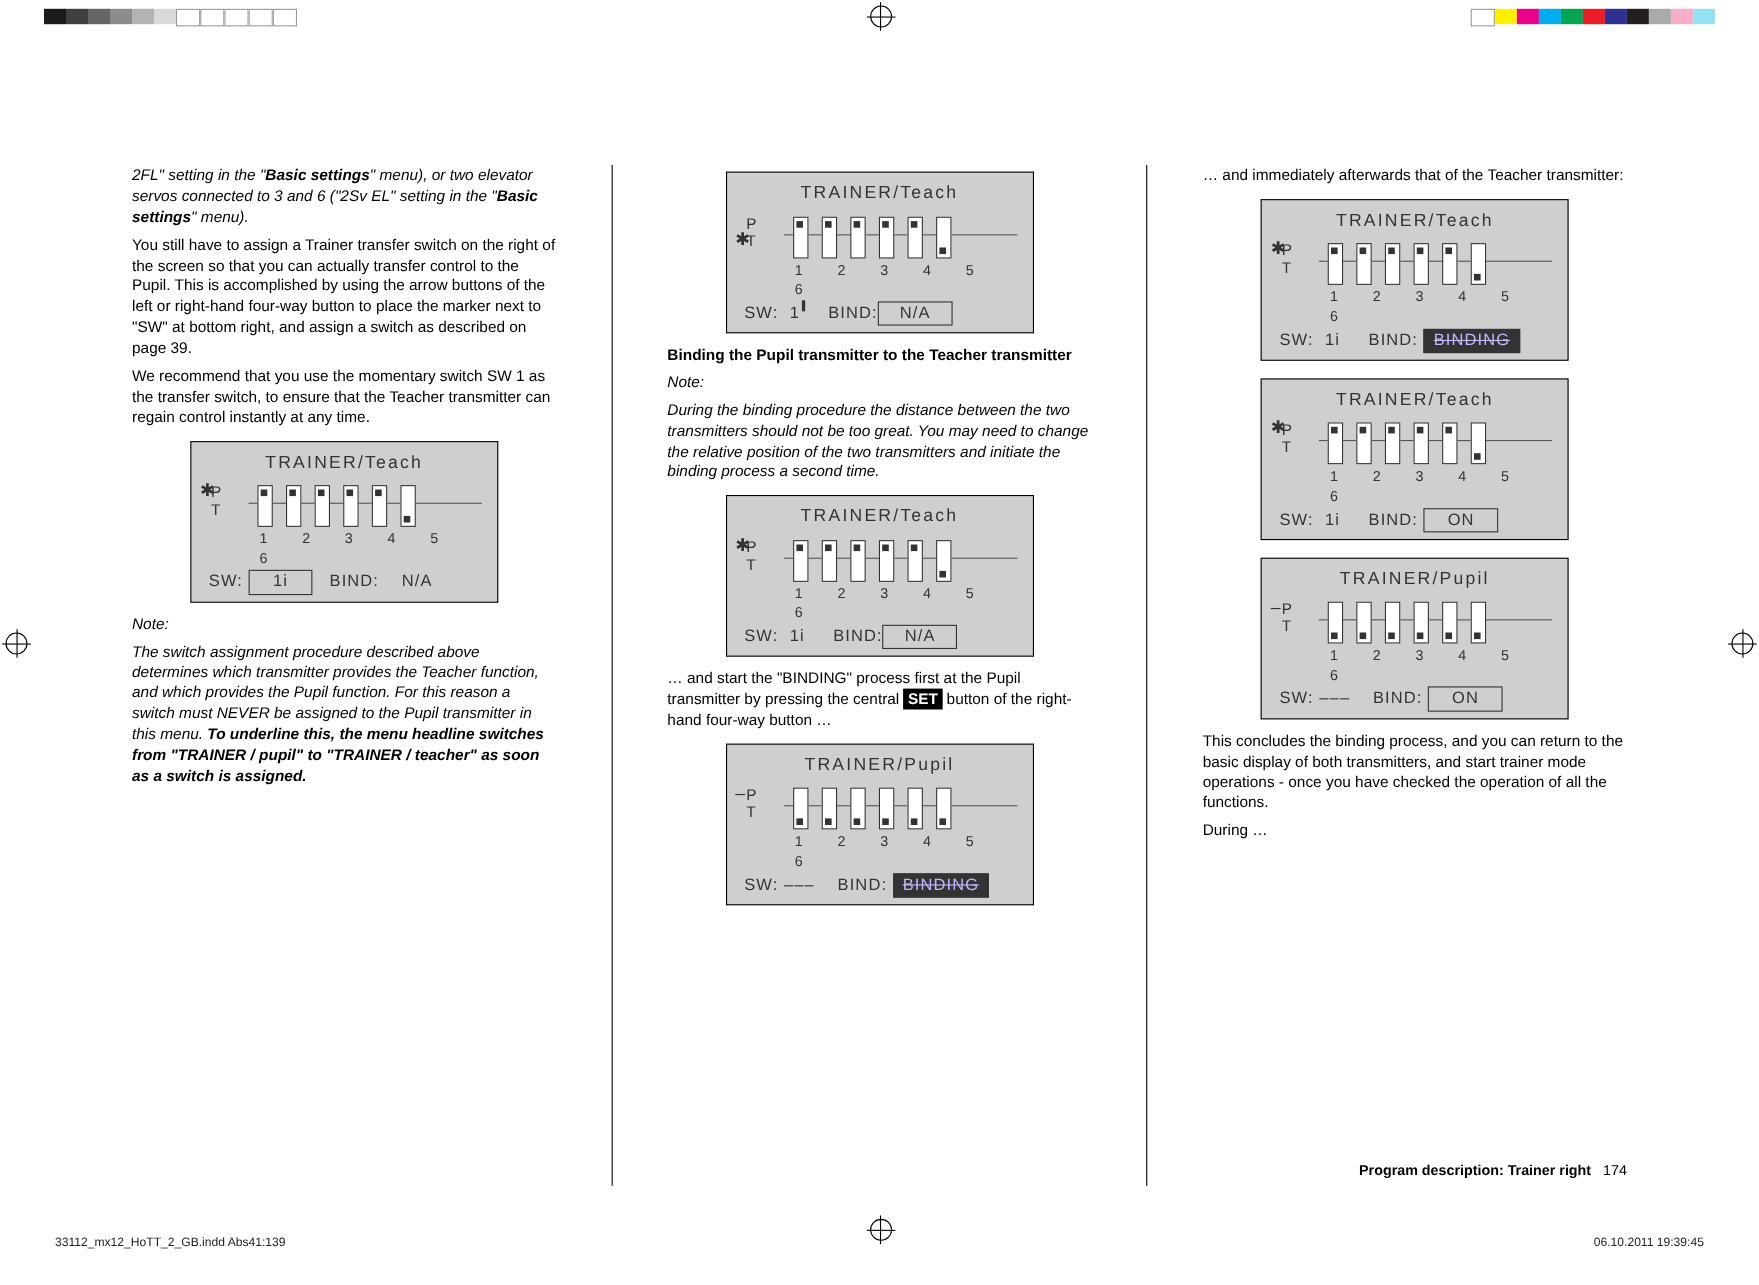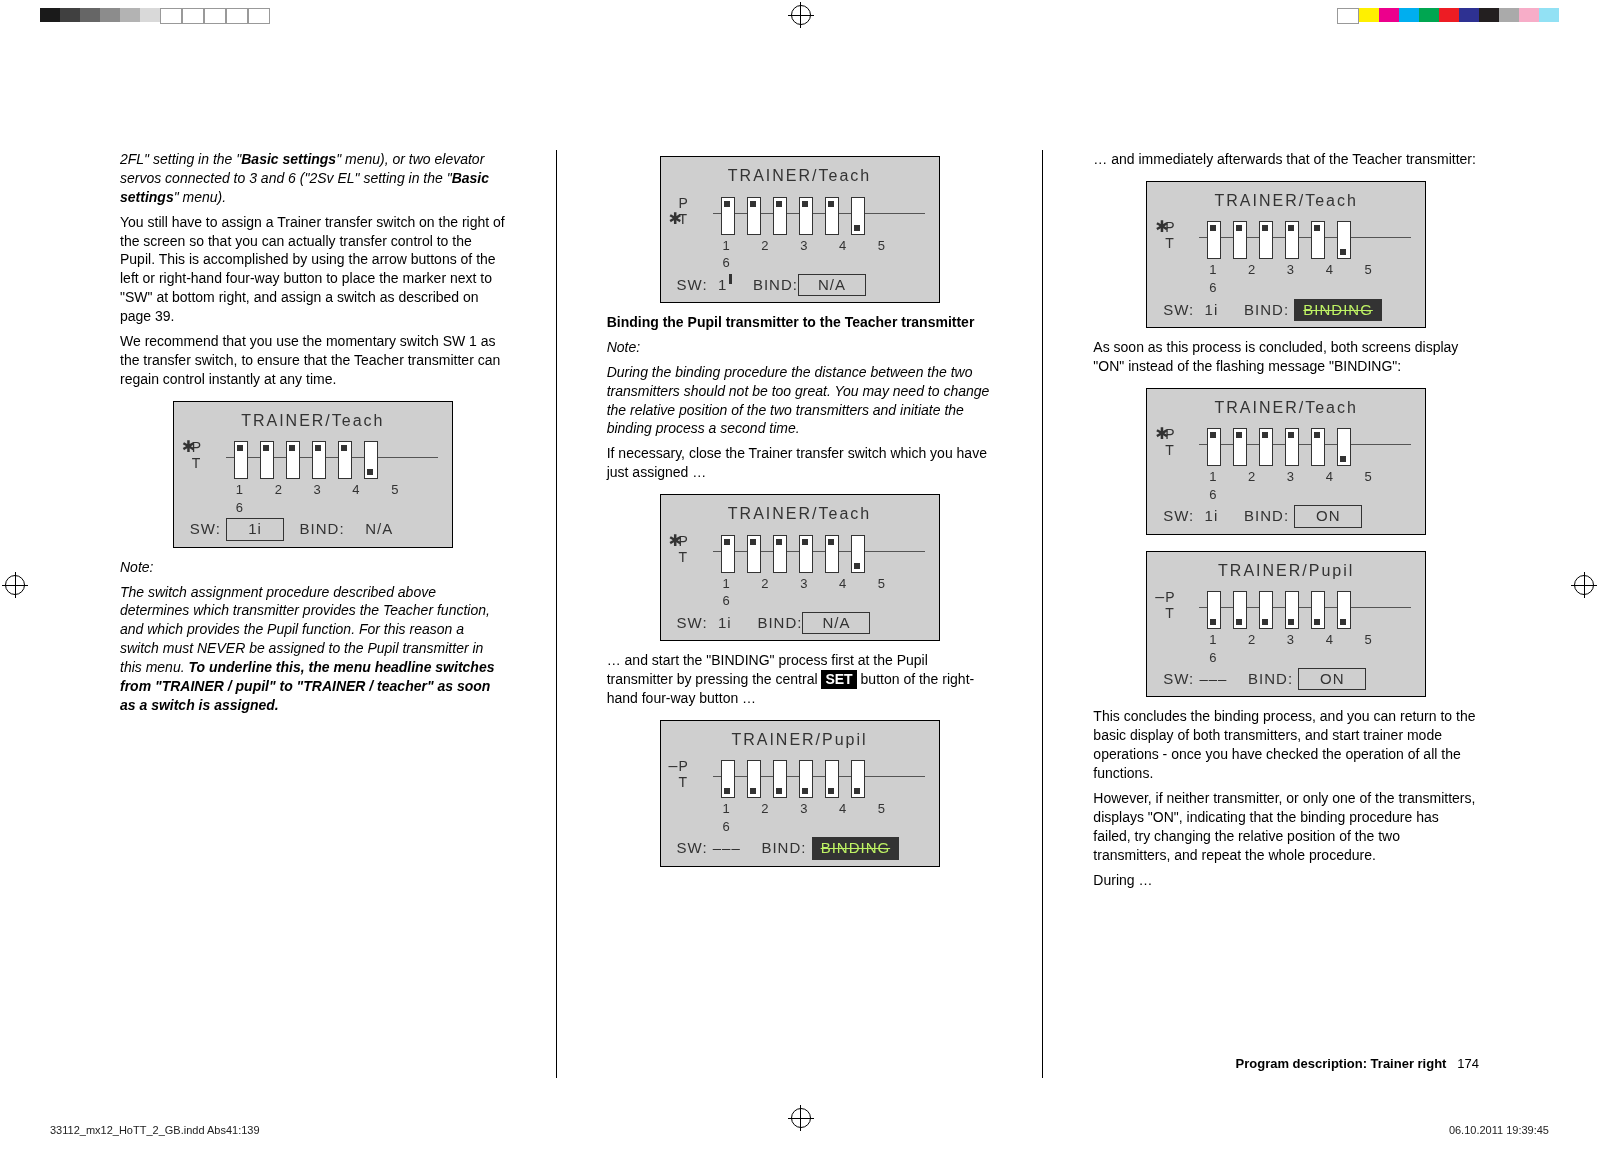--- a/index.html
+++ b/index.html
@@ -34,21 +34,21 @@
 .switch-area{position:absolute;left:42px;right:4px;top:0;bottom:0}
 .hline{position:absolute;left:0;right:0;top:20px;height:1px;background:#555}
 .sw-col{position:absolute;top:4px;width:12px;height:36px;background:#fff;border:1px solid #333}
 .sw-dot{position:absolute;left:2px;width:6px;height:6px;background:#333}
 .sw-dot.top{top:3px}
 .sw-dot.bot{bottom:3px}
 .ch-nums{font-size:13px;letter-spacing:14px;color:#333;text-align:left;margin-left:52px;margin-top:-2px}
 .diagram-footer{font-size:15px;letter-spacing:1px;color:#333;margin-top:2px;margin-left:6px}
 .fbox{border:1px solid #333;padding:0 8px;display:inline-block;min-width:40px;text-align:center}
 .fbox.inv{background:#333}
-.fbox.inv span{color:#bef264;text-decoration:line-through}
+.fbox.inv span{color:#c4b5fd;text-decoration:line-through}
 .sw-stick{position:absolute;width:3px;height:10px;background:#333}
 .footer-line{position:absolute;bottom:95px;right:120px;font-size:13px}
 .footer-left{position:absolute;bottom:30px;left:50px;font-size:11px;color:#222}
 .footer-right{position:absolute;bottom:30px;right:50px;font-size:11px;color:#222}
 </style>
 </head>
 <body>
 
 <div class="page">
   <div class="printer-marks">
@@ -163,21 +163,20 @@
         </div>
         <div class="ch-nums">1 2 3 4 5 6</div>
         <div class="diagram-footer">
           <span>SW:</span>&nbsp;&nbsp;<span>1</span><span class="sw-stick" style="position:relative;display:inline-block;top:-6px;margin-left:2px"></span>&nbsp;&nbsp;&nbsp;&nbsp;<span>BIND:</span><span class="fbox" style="min-width:50px"><span>N/A</span></span>
         </div>
       </div>
 
       <p class="bold">Binding the Pupil transmitter to the Teacher transmitter</p>
       <p><span class="italic underline">Note:</span></p>
       <p class="italic">During the binding procedure the distance between the two transmitters should not be too great. You may need to change the relative position of the two transmitters and initiate the binding process a second time.</p>
-      <p>If necessary, close the Trainer transfer switch which you have just assigned …</p>
 
       <div class="diagram">
         <div class="diagram-title">TRAINER/Teach</div>
         <div class="diagram-body">
           <div class="row-labels"><span class="star">✱</span><span>P</span><br><span>T</span></div>
           <div class="switch-area">
             <div class="hline"></div>
             <div class="sw-col" style="left:8px">
                 <div class="sw-dot top"></div>
               </div>
@@ -271,21 +270,20 @@
                 <div class="sw-dot bot"></div>
               </div>
           </div>
         </div>
         <div class="ch-nums">1 2 3 4 5 6</div>
         <div class="diagram-footer">
           <span>SW:</span>&nbsp;&nbsp;<span>1i</span>&nbsp;&nbsp;&nbsp;&nbsp;&nbsp;<span>BIND:</span> <span class="fbox inv"><span>BINDING</span></span>
         </div>
       </div>
 
-      <p>As soon as this process is concluded, both screens display "ON" instead of the flashing message "BINDING":</p>
 
       <div class="diagram">
         <div class="diagram-title">TRAINER/Teach</div>
         <div class="diagram-body">
           <div class="row-labels"><span class="star">✱</span><span>P</span><br><span>T</span></div>
           <div class="switch-area">
             <div class="hline"></div>
             <div class="sw-col" style="left:8px">
                 <div class="sw-dot top"></div>
               </div>
@@ -338,21 +336,20 @@
               </div>
           </div>
         </div>
         <div class="ch-nums">1 2 3 4 5 6</div>
         <div class="diagram-footer">
           <span>SW:</span> <span>–––</span>&nbsp;&nbsp;&nbsp;&nbsp;<span>BIND:</span> <span class="fbox" style="min-width:50px"><span>ON</span></span>
         </div>
       </div>
 
       <p>This concludes the binding process, and you can return to the basic display of both transmitters, and start trainer mode operations - once you have checked the operation of all the functions.</p>
-      <p>However, if neither transmitter, or only one of the transmitters, displays "ON", indicating that the binding procedure has failed, try changing the relative position of the two transmitters, and repeat the whole procedure.</p>
       <p>During …</p>
     </div>
   </div>
 
   <div class="footer-line">
     <span class="bold">Program description: Trainer right</span>&nbsp;&nbsp;&nbsp;<span>174</span>
   </div>
   <div class="footer-left">33112_mx12_HoTT_2_GB.indd   Abs41:139</div>
   <div class="footer-right">06.10.2011   19:39:45</div>
 </div>

